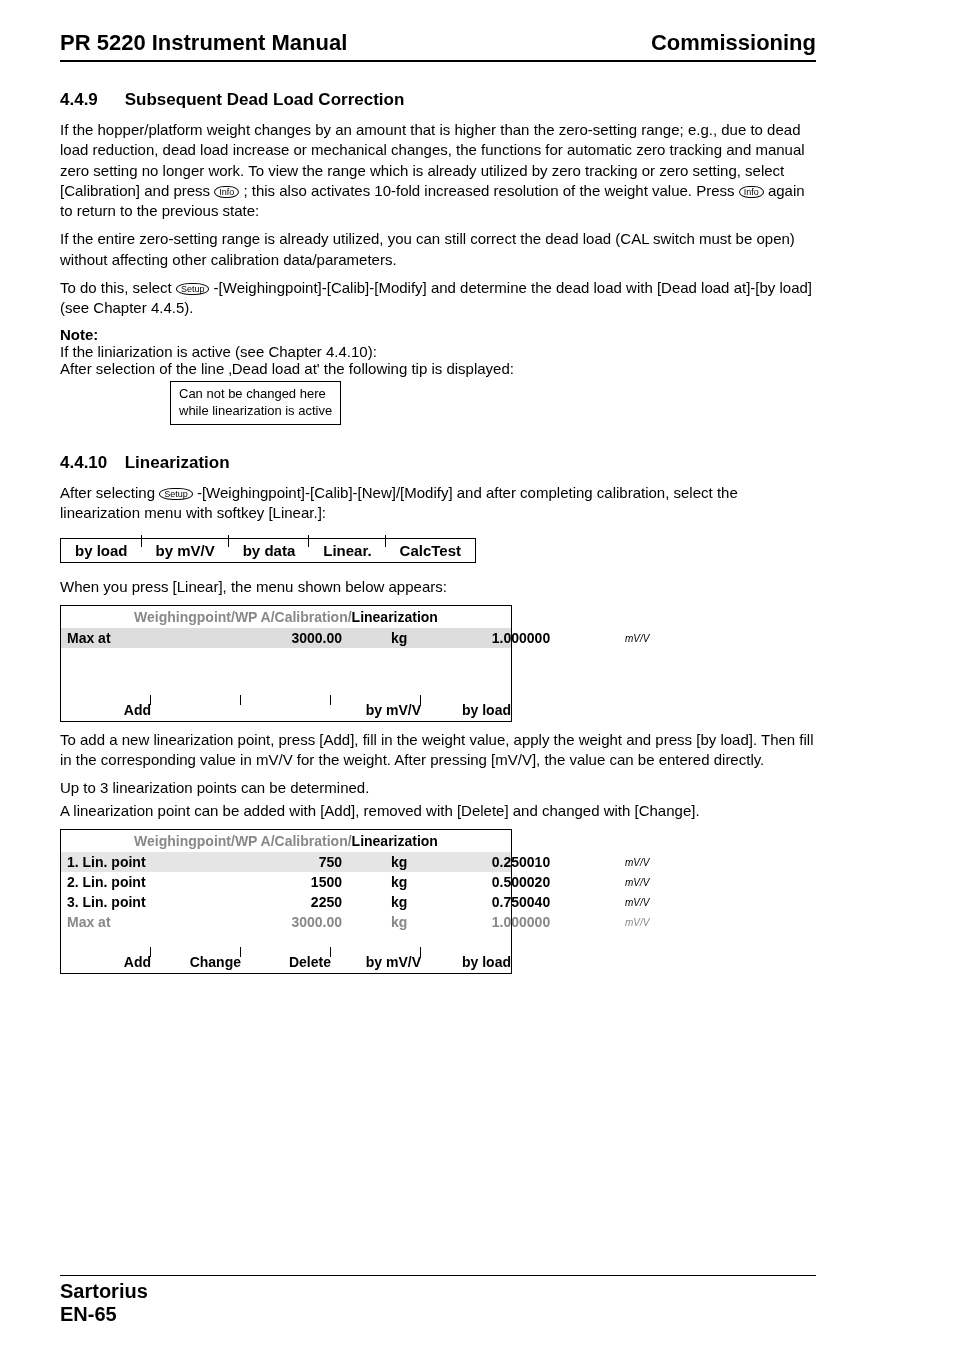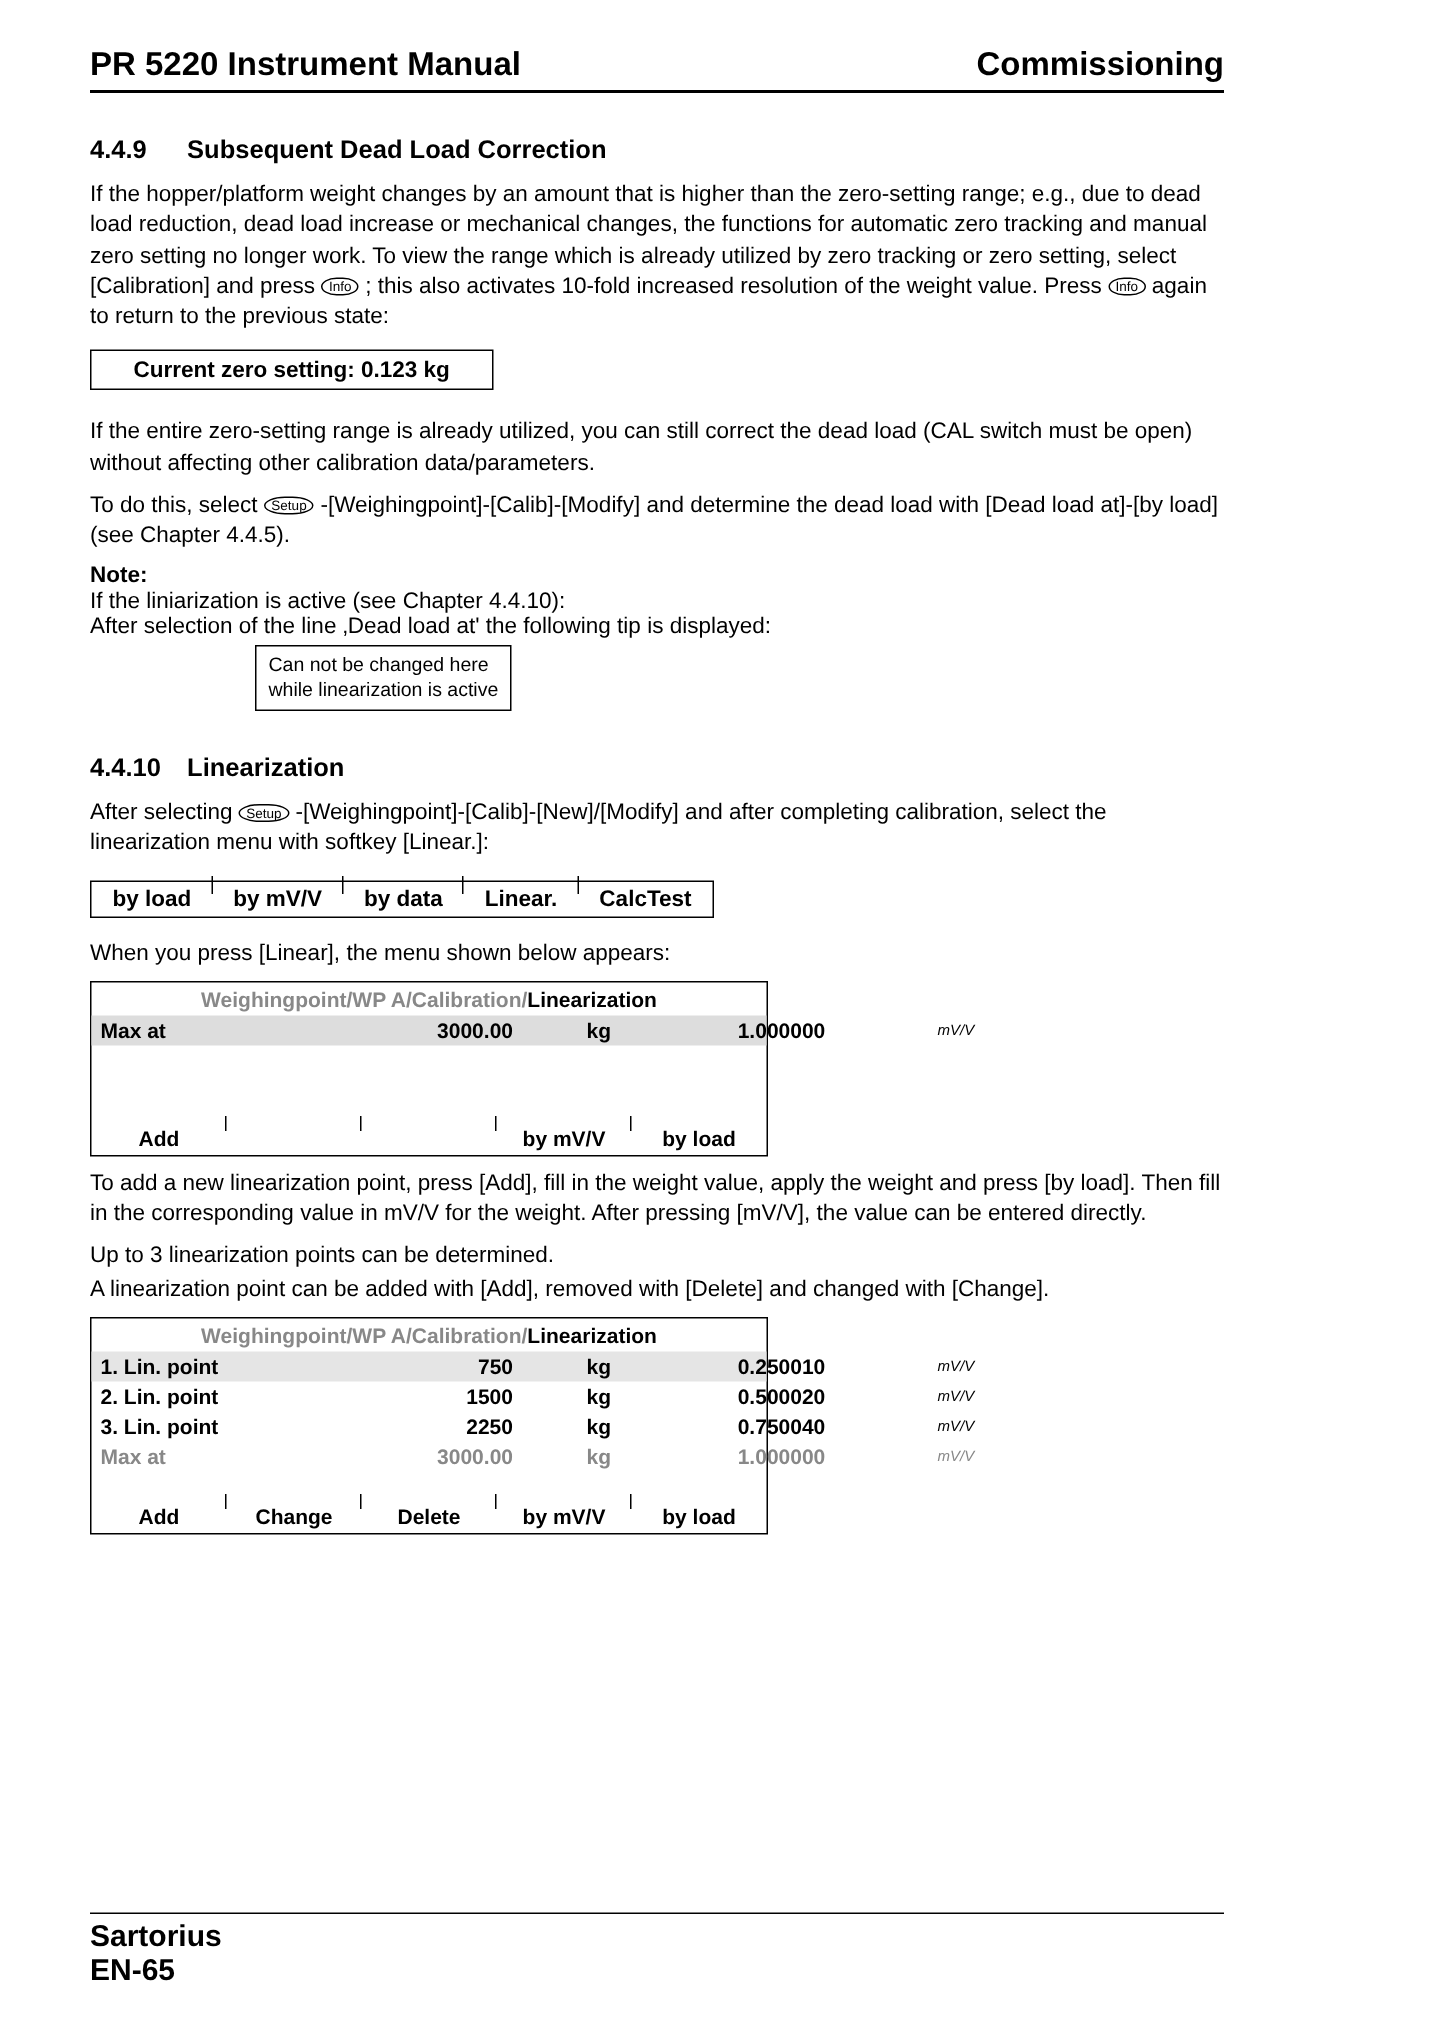--- a/index.html
+++ b/index.html
@@ -123,21 +123,21 @@
   .panel .row .c5 { flex: 0 0 40px; font-size:10px; font-weight:normal; padding-top:3px;}
   .panel .gap { height:50px; }
   .panel .skbar {
     display:flex;
     border-top:1px solid transparent;
     font-weight:bold;
     font-size:14px;
   }
   .panel .skbar .s {
     flex:1;
-    text-align:center;
+    text-align:right;
     padding:3px 0;
     position:relative;
   }
   .panel .skbar .s:not(:last-child)::after{
     content:"";
     position:absolute;
     right:0; top:-4px;
     width:1px; height:10px;
     background:#000;
   }
@@ -181,21 +181,20 @@
   </div>
 
   <p class="body">
     <span>If the hopper/platform weight changes by an amount that is higher than the zero-setting range; e.g., due to dead load reduction, dead load increase or mechanical changes, the functions for automatic zero tracking and manual zero setting no longer work. To view the range which is already utilized by zero tracking or zero setting, select [Calibration] and press </span>
     <span class="icon-oval">Info</span>
     <span>; this also activates 10-fold increased resolution of the weight value. Press </span>
     <span class="icon-oval">Info</span>
     <span> again to return to the previous state:</span>
   </p>
 
-  <div class="boxed" style="padding-left:28px;padding-right:28px;">Current zero setting: 0.123 kg</div>
 
   <p class="body">If the entire zero-setting range is already utilized, you can still correct the dead load (CAL switch must be open) without affecting other calibration data/parameters.</p>
 
   <p class="body">
     <span>To do this, select </span>
     <span class="icon-oval">Setup</span>
     <span>-[Weighingpoint]-[Calib]-[Modify] and determine the dead load with [Dead load at]-[by load] (see Chapter 4.4.5).</span>
   </p>
 
   <div class="note-line">

